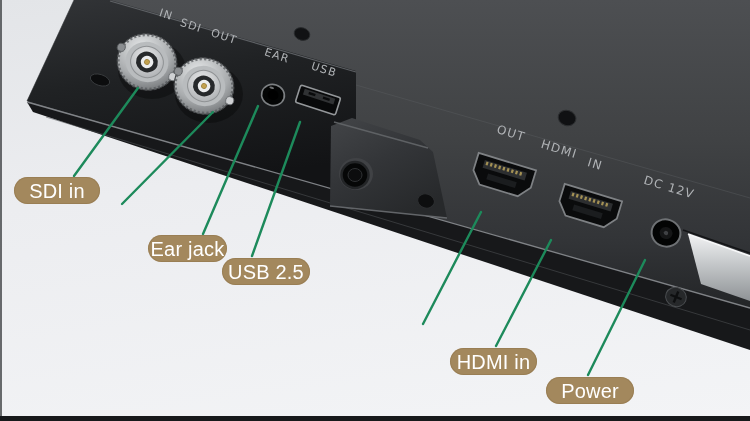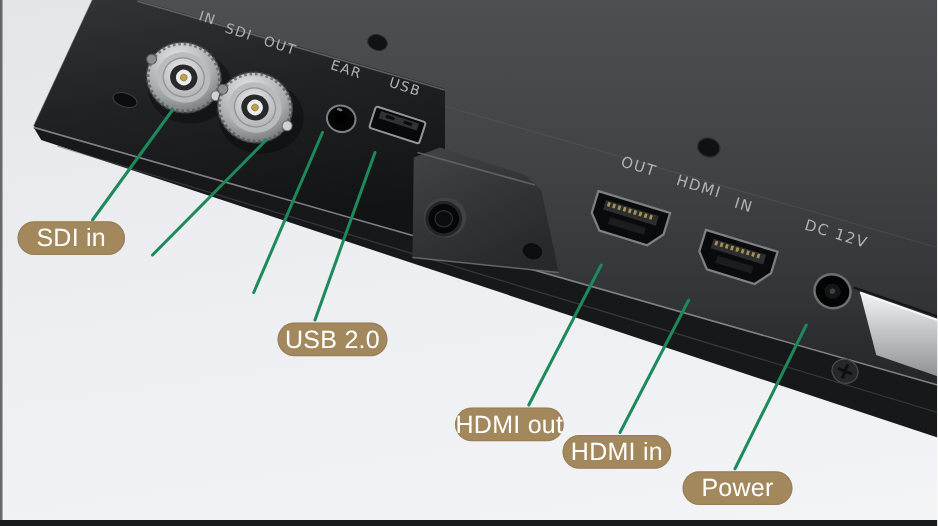--- a/index.html
+++ b/index.html
@@ -197,19 +197,19 @@
       <line x1="213" y1="112" x2="122" y2="204"></line>
       <line x1="258" y1="106" x2="203" y2="234"></line>
       <line x1="300" y1="122" x2="252" y2="256"></line>
       <line x1="481" y1="212" x2="423" y2="324"></line>
       <line x1="551" y1="240" x2="496" y2="346"></line>
       <line x1="645" y1="260" x2="588" y2="375"></line>
     </g>
   </svg>
 
   <div class="pill" style="left:14px;  top:177px; width:86px;">SDI in</div>
-  <div class="pill" style="left:222px; top:258px; width:88px;">USB 2.0</div>
-  <div class="pill" style="left:364px; top:326px; width:87px;">HDMI out</div>
+  <div class="pill" style="left:148px; top:235px; width:79px;">Ear jack</div>
+  <div class="pill" style="left:222px; top:258px; width:88px;">USB 2.5</div>
   <div class="pill" style="left:546px; top:377px; width:88px;">Power</div>
   <div class="pill" style="left:450px; top:348px; width:87px;">HDMI in</div>
 
   <div class="bottom-bar"></div>
 </div>
 
 </body></html>

